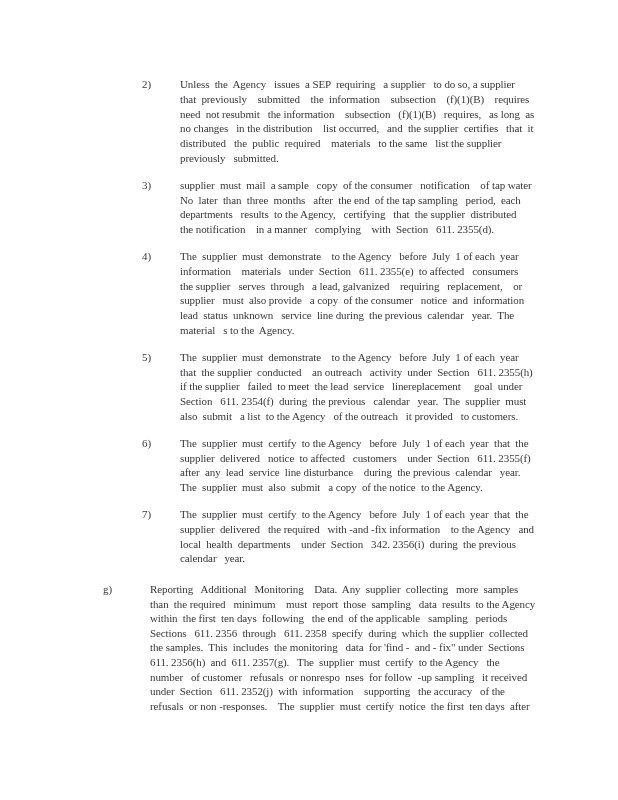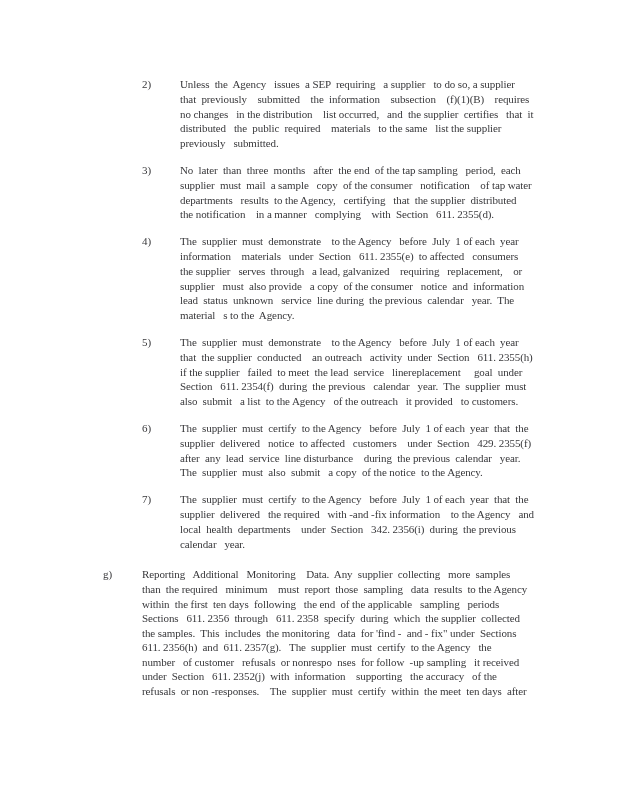--- a/index.html
+++ b/index.html
@@ -44,44 +44,46 @@
     font-size: 11px;
     line-height: 14.6px;
     letter-spacing: -0.1px;
   }
   .section-label {
     flex: 0 0 39px;
     width: 39px;
   }
   .section-body {
     flex: 1 1 auto;
+    margin-left: 8px;
   }
 </style>
 </head>
 <body>
 
 <div class="page">
   <div class="content">
 
     <div class="list-item">
       <div class="item-number">2)</div>
       <div class="item-body">
           <div class="text-line">Unless  the  Agency   issues  a SEP  requiring   a supplier   to do so, a supplier</div>
           <div class="text-line">that  previously    submitted    the  information    subsection    (f)(1)(B)    requires</div>
+          <div class="text-line">need  not resubmit   the information    subsection   (f)(1)(B)   requires,   as long  as</div>
           <div class="text-line">no changes   in the distribution    list occurred,   and  the supplier  certifies   that  it</div>
           <div class="text-line">distributed   the  public  required    materials   to the same   list the supplier</div>
           <div class="text-line">previously   submitted.</div>
         </div>
     </div>
 
     <div class="list-item">
       <div class="item-number">3)</div>
       <div class="item-body">
+          <div class="text-line">supplier  must  mail  a sample   copy  of the consumer   notification    of tap water</div>
           <div class="text-line">No  later  than  three  months   after  the end  of the tap sampling   period,  each</div>
-          <div class="text-line">supplier  must  mail  a sample   copy  of the consumer   notification    of tap water</div>
           <div class="text-line">departments   results  to the Agency,   certifying   that  the supplier  distributed</div>
           <div class="text-line">the notification    in a manner   complying    with  Section   611. 2355(d).</div>
         </div>
     </div>
 
     <div class="list-item">
       <div class="item-number">4)</div>
       <div class="item-body">
           <div class="text-line">The  supplier  must  demonstrate    to the Agency   before  July  1 of each  year</div>
           <div class="text-line">information    materials   under  Section   611. 2355(e)  to affected   consumers</div>
@@ -100,21 +102,21 @@
           <div class="text-line">if the supplier   failed  to meet  the lead  service   linereplacement     goal  under</div>
           <div class="text-line">Section   611. 2354(f)  during  the previous   calendar   year.  The  supplier  must</div>
           <div class="text-line">also  submit   a list  to the Agency   of the outreach   it provided   to customers.</div>
         </div>
     </div>
 
     <div class="list-item">
       <div class="item-number">6)</div>
       <div class="item-body">
           <div class="text-line">The  supplier  must  certify  to the Agency   before  July  1 of each  year  that  the</div>
-          <div class="text-line">supplier  delivered   notice  to affected   customers    under  Section   429. 2355(f)</div>
+          <div class="text-line">supplier  delivered   notice  to affected   customers    under  Section   611. 2355(f)</div>
           <div class="text-line">after  any  lead  service  line disturbance    during  the previous  calendar   year.</div>
           <div class="text-line">The  supplier  must  also  submit   a copy  of the notice  to the Agency.</div>
         </div>
     </div>
 
     <div class="list-item">
       <div class="item-number">7)</div>
       <div class="item-body">
           <div class="text-line">The  supplier  must  certify  to the Agency   before  July  1 of each  year  that  the</div>
           <div class="text-line">supplier  delivered   the required   with -and -fix information    to the Agency   and</div>
@@ -127,18 +129,18 @@
       <div class="section-label">g)</div>
       <div class="section-body">
           <div class="text-line">Reporting   Additional   Monitoring    Data.  Any  supplier  collecting   more  samples</div>
           <div class="text-line">than  the required   minimum    must  report  those  sampling   data  results  to the Agency</div>
           <div class="text-line">within  the first  ten days  following   the end  of the applicable   sampling   periods</div>
           <div class="text-line">Sections   611. 2356  through   611. 2358  specify  during  which  the supplier  collected</div>
           <div class="text-line">the samples.  This  includes  the monitoring   data  for 'find -  and - fix" under  Sections</div>
           <div class="text-line">611. 2356(h)  and  611. 2357(g).   The  supplier  must  certify  to the Agency   the</div>
           <div class="text-line">number   of customer   refusals  or nonrespo  nses  for follow  -up sampling   it received</div>
           <div class="text-line">under  Section   611. 2352(j)  with  information    supporting   the accuracy   of the</div>
-          <div class="text-line">refusals  or non -responses.    The  supplier  must  certify  within  the meet  ten days  after</div>
+          <div class="text-line">refusals  or non -responses.    The  supplier  must  certify  notice  the first  ten days  after</div>
         </div>
     </div>
 
   </div>
 </div>
 
 </body></html>

